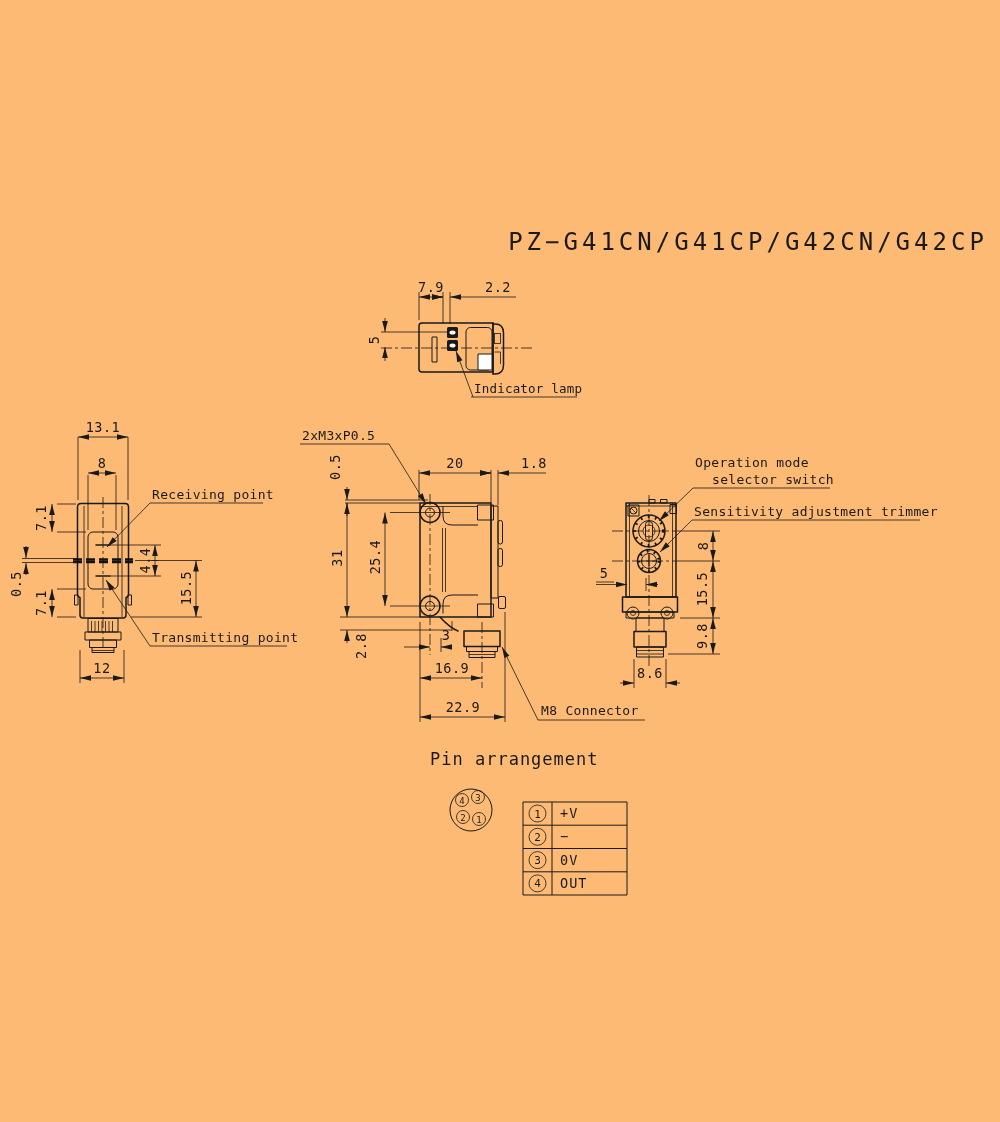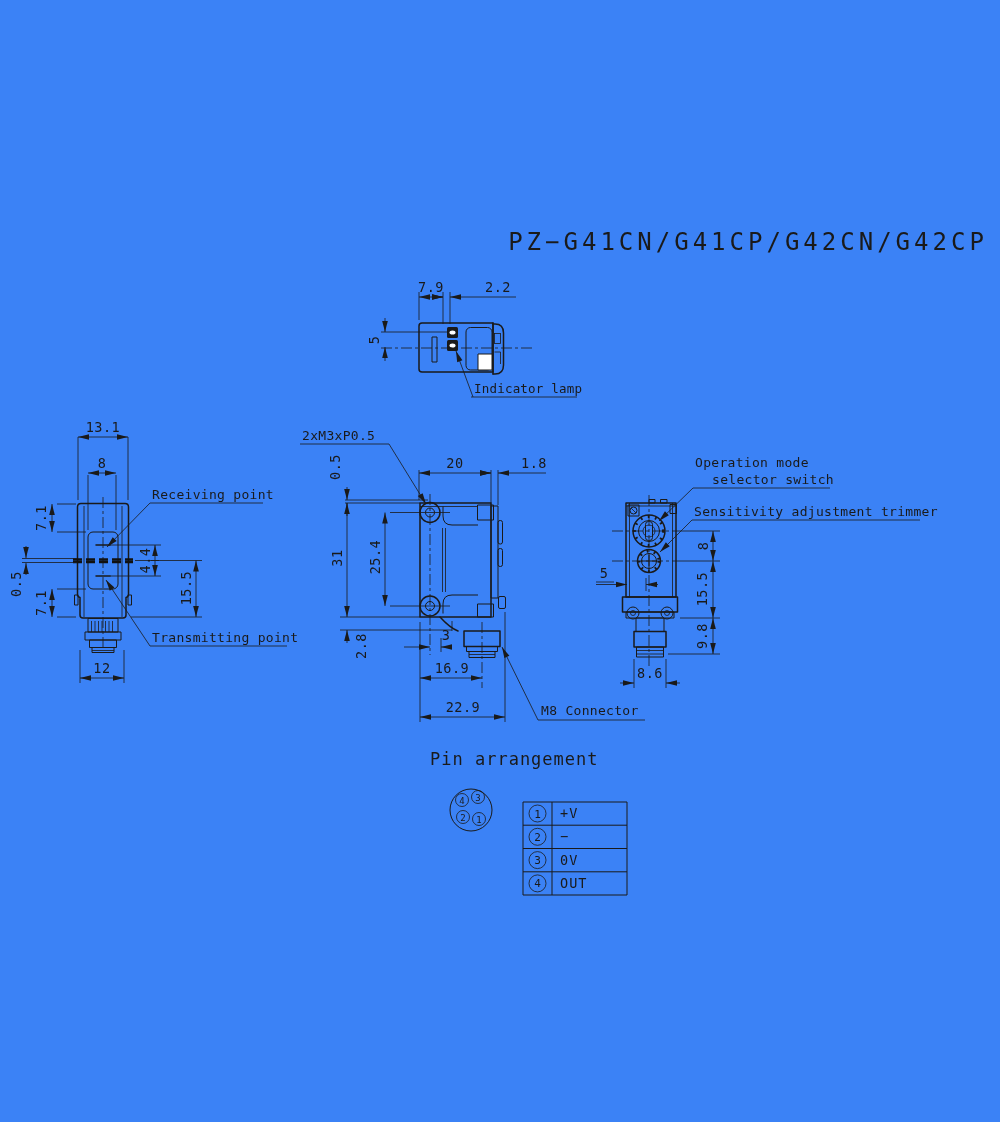--- a/index.html
+++ b/index.html
@@ -1,16 +1,16 @@
 <!DOCTYPE html>
 <html><head>
 <meta charset="utf-8">
 <style>
   html,body{margin:0;padding:0;background:#ffffff;}
-  .page{position:relative;width:1000px;height:1122px;background:#3b82f6;overflow:hidden;}
+  .page{position:relative;width:1000px;height:1122px;background:#fdba74;overflow:hidden;}
   svg{display:block;}
   
   .o{stroke:#1a1a1a;stroke-width:1.5;fill:none;stroke-linejoin:round;stroke-linecap:round;}
   .m{stroke:#1a1a1a;stroke-width:1;fill:none;stroke-linejoin:round;}
   .t{stroke:#1a1a1a;stroke-width:0.8;fill:none;}
   .c{stroke:#1a1a1a;stroke-width:0.8;fill:none;stroke-dasharray:11 3 3 3;}
   .bold{stroke:#111;stroke-width:2.4;fill:none;stroke-dasharray:9 4;}
   .knurl{stroke:#1a1a1a;stroke-width:3;fill:none;stroke-dasharray:1.8 5.6;}
   .fillb{fill:#1a1a1a;stroke:none;}
   .wf{fill:#ffffff;}

